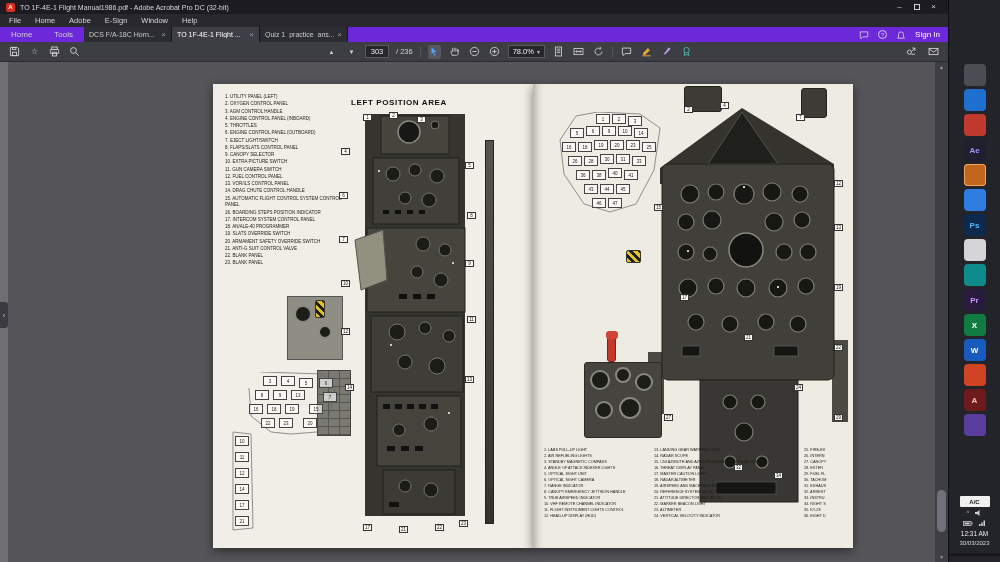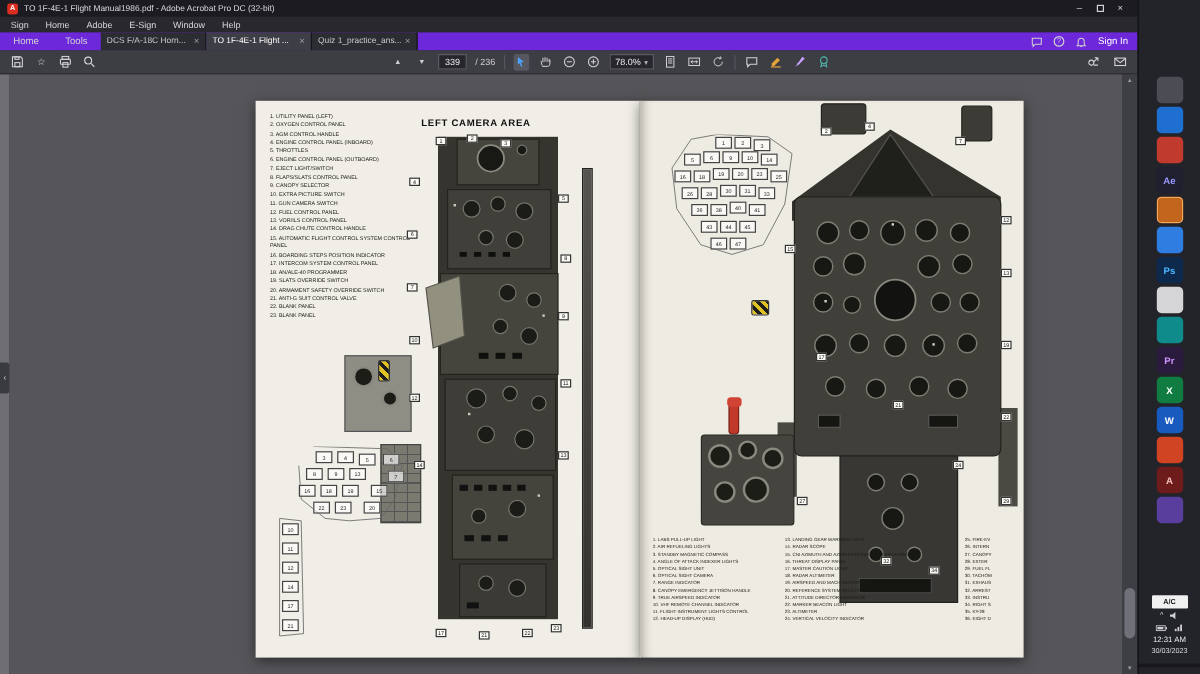--- a/index.html
+++ b/index.html
@@ -99,21 +99,21 @@
       <span class="win-btn">–</span>
       <span class="win-btn">
           <span class="box-glyph"></span>
         </span>
       <span class="win-btn">×</span>
     </span>
   </div>
 
   <div class="menubar">
 
-  <span class="menu-item">Sign</span>
+  <span class="menu-item">File</span>
       <span class="menu-item">Home</span>
       <span class="menu-item">Adobe</span>
       <span class="menu-item">E-Sign</span>
       <span class="menu-item">Window</span>
       <span class="menu-item">Help</span>
     </div>
 
   <div class="tabbar">
     <span class="nav-tab">Home</span>
     <span class="nav-tab">Tools</span>
@@ -165,21 +165,21 @@
       <svg width="11" height="11" viewBox="0 0 16 16" fill="none" stroke="#d2d2d6" stroke-width="1.4">
           <circle cx="6.5" cy="6.5" r="4.2"></circle>
           <path d="M9.8 9.8 14 14"></path>
         </svg>
     </span>
 
     <span style="width:230px"></span>
 
     <span class="tb-icon small">▲</span>
     <span class="tb-icon small">▼</span>
-    <span class="pagebox">339</span>
+    <span class="pagebox">303</span>
     <span class="pagetotal">/ 236</span>
     <span class="sep"></span>
     <span class="tb-icon tool-active">
       <svg width="10" height="11" viewBox="0 0 16 16">
           <path d="M4 1.5 12 8l-4 .8 2.2 5-1.8.9-2.2-5L4 12z" fill="#4da3ff"></path>
         </svg>
     </span>
     <span class="tb-icon">
       <svg width="11" height="11" viewBox="0 0 16 16" fill="none" stroke="#d2d2d6" stroke-width="1.2" stroke-linecap="round">
           <path d="M5 13.5c-1.5-1.5-2-3.5-2-6M5 13.5h6c2 0 2.5-2 2.5-4V6M5 8V3.5M7.5 7.5V3M10 7.5V3.5M12.5 8V5"></path>
@@ -287,21 +287,21 @@
               <div class="lg-item">15. AUTOMATIC FLIGHT CONTROL SYSTEM CONTROL PANEL</div>
               <div class="lg-item">16. BOARDING STEPS POSITION INDICATOR</div>
               <div class="lg-item">17. INTERCOM SYSTEM CONTROL PANEL</div>
               <div class="lg-item">18. AN/ALE-40 PROGRAMMER</div>
               <div class="lg-item">19. SLATS OVERRIDE SWITCH</div>
               <div class="lg-item">20. ARMAMENT SAFETY OVERRIDE SWITCH</div>
               <div class="lg-item">21. ANTI-G SUIT CONTROL VALVE</div>
               <div class="lg-item">22. BLANK PANEL</div>
               <div class="lg-item">23. BLANK PANEL</div>
             </div>
-          <div class="heading" style="left:138px;top:14px">LEFT CAMERA AREA</div>
+          <div class="heading" style="left:138px;top:14px">LEFT POSITION AREA</div>
 
           <div class="console-art">
             <svg width="128" height="408" viewBox="0 0 128 408">
               <rect x="12" y="2" width="100" height="402" fill="#35342f"></rect>
               <rect x="28" y="4" width="68" height="38" fill="#45443d" stroke="#23231e"></rect>
               <circle cx="56" cy="20" r="11" fill="#181814" stroke="#8a897f" stroke-width="1.5"></circle>
               <circle cx="82" cy="13" r="4" fill="#181814" stroke="#76756c"></circle>
               <rect x="20" y="46" width="86" height="66" fill="#413f39" stroke="#23231e"></rect>
               <circle cx="40" cy="62" r="7" fill="#1b1b17" stroke="#76756c"></circle>
               <circle cx="62" cy="58" r="6" fill="#1b1b17" stroke="#76756c"></circle>

